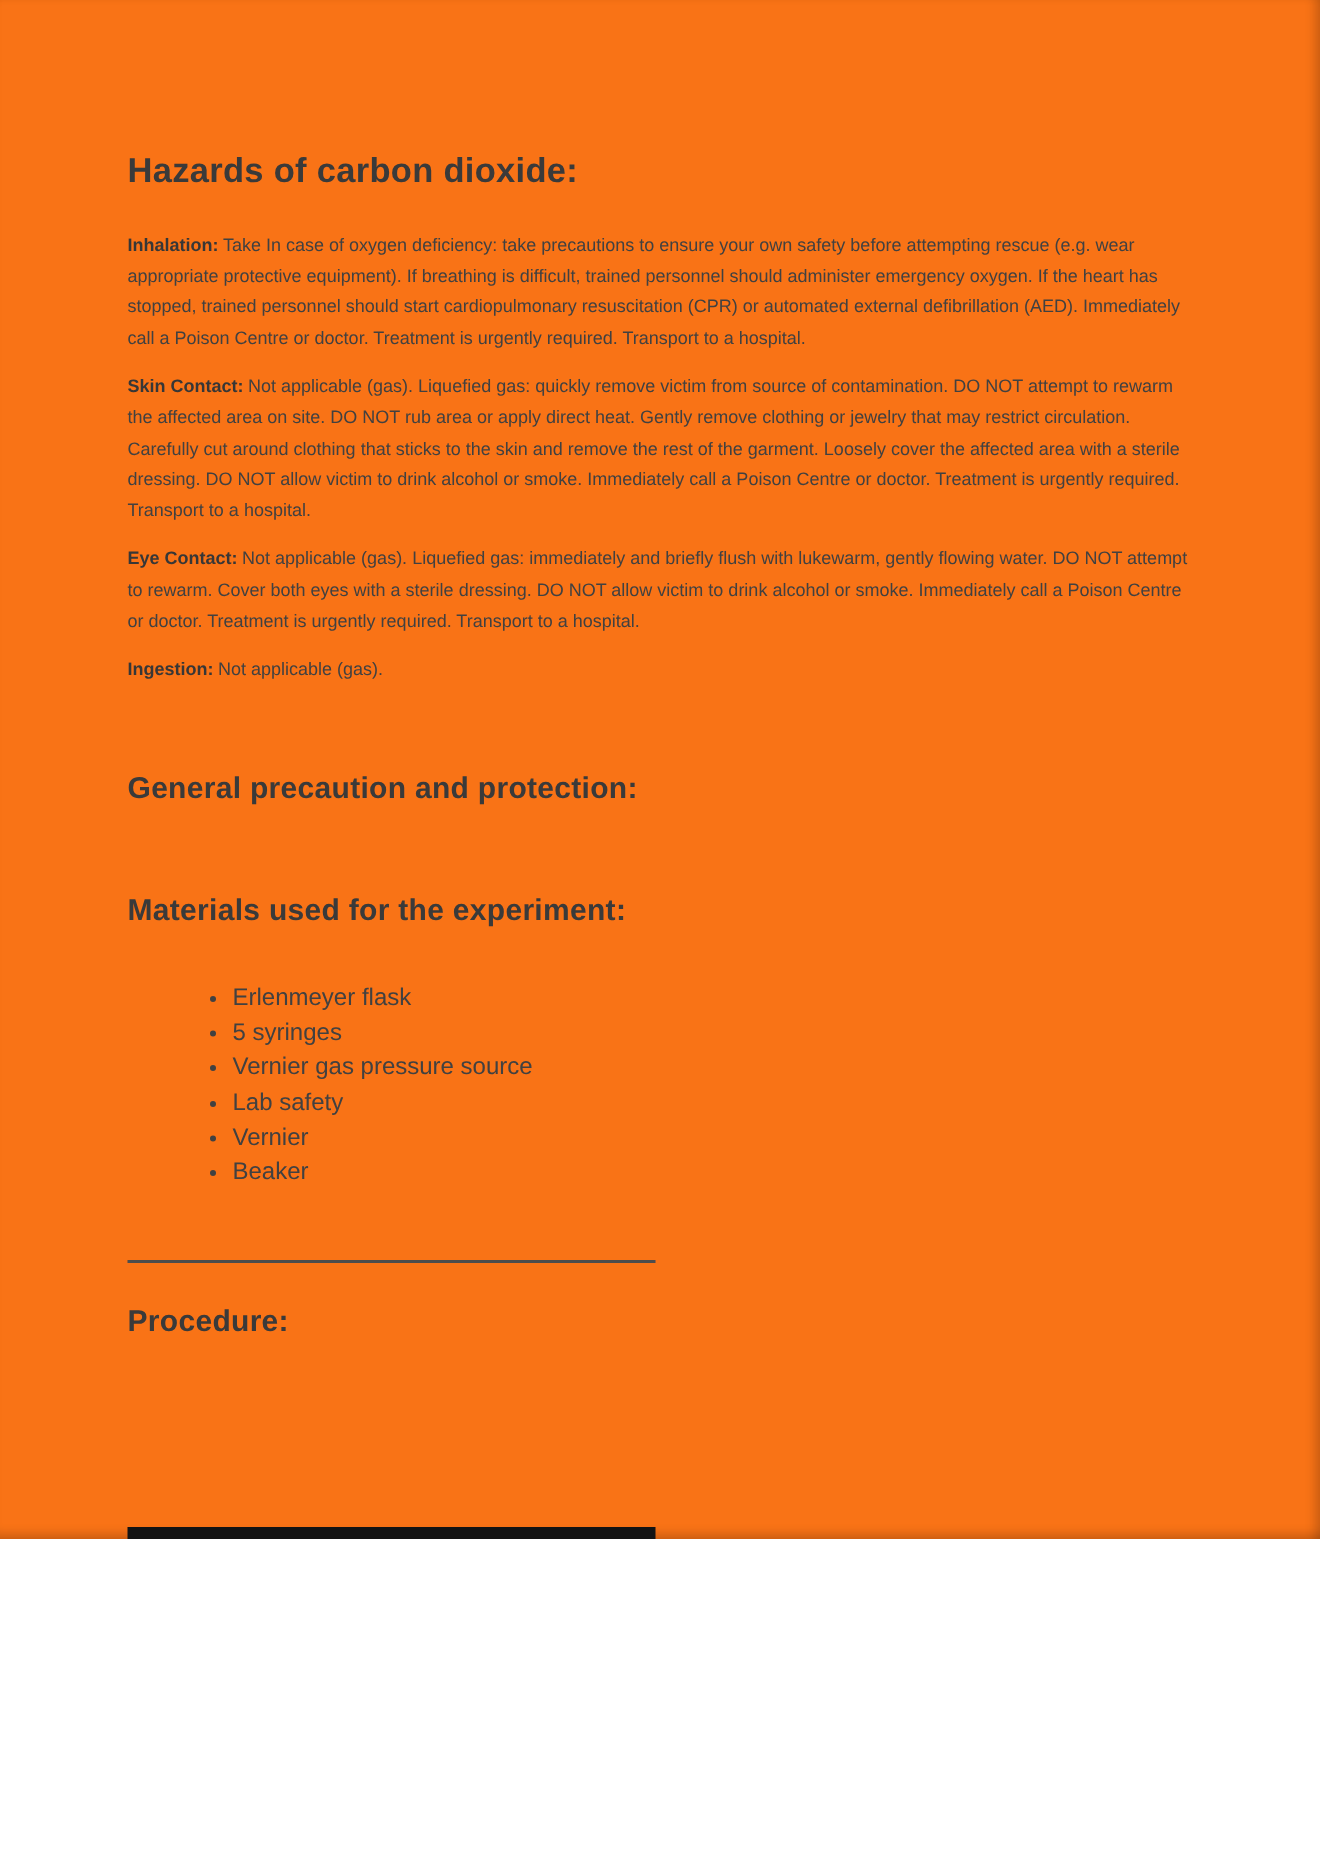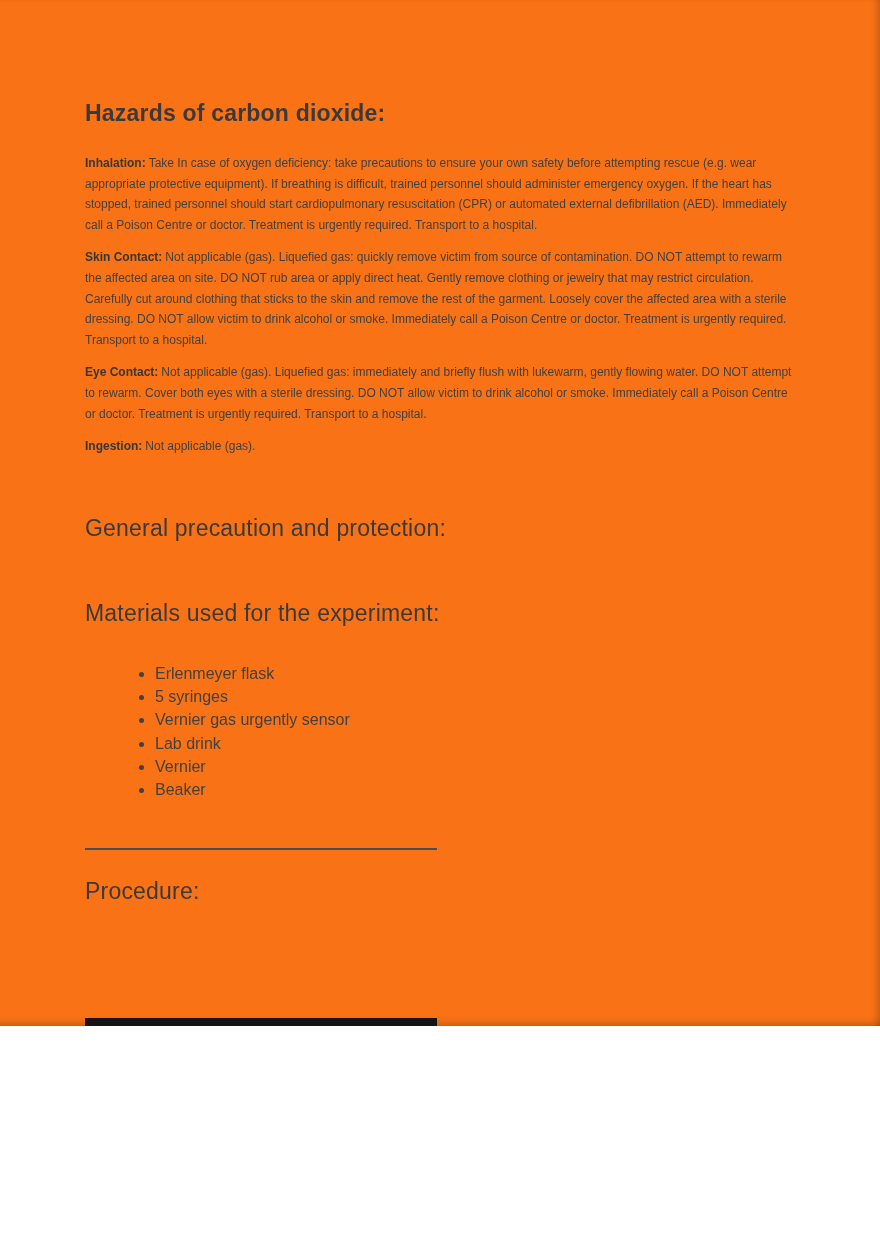--- a/index.html
+++ b/index.html
@@ -24,22 +24,22 @@
     padding: 100px 85px 0 85px;
   }
   h1.doc-heading {
     font-size: 23px;
     font-weight: bold;
     color: #3a3a3a;
     margin: 0 0 26px 0;
     letter-spacing: 0.2px;
   }
   h2.doc-heading {
-    font-size: 23px;
-    font-weight: normal;
+    font-size: 20px;
+    font-weight: bold;
     color: #3a3a3a;
     letter-spacing: 0.2px;
   }
   .para {
     font-size: 12px;
     line-height: 20.6px;
     color: #414141;
     max-width: 712px;
     margin-bottom: 12px;
   }
@@ -130,22 +130,22 @@
 
     <section>
       <h2 class="doc-heading h2-general">General precaution and protection:</h2>
     </section>
 
     <section>
       <h2 class="doc-heading h2-materials">Materials used for the experiment:</h2>
       <ul class="materials-list">
         <li>Erlenmeyer flask</li>
         <li>5 syringes</li>
-        <li>Vernier gas urgently sensor</li>
-        <li>Lab drink</li>
+        <li>Vernier gas pressure source</li>
+        <li>Lab safety</li>
         <li>Vernier</li>
         <li>Beaker</li>
       </ul>
     </section>
 
     <hr class="divider">
 
     <section>
       <h2 class="doc-heading h2-procedure">Procedure:</h2>
     </section>

